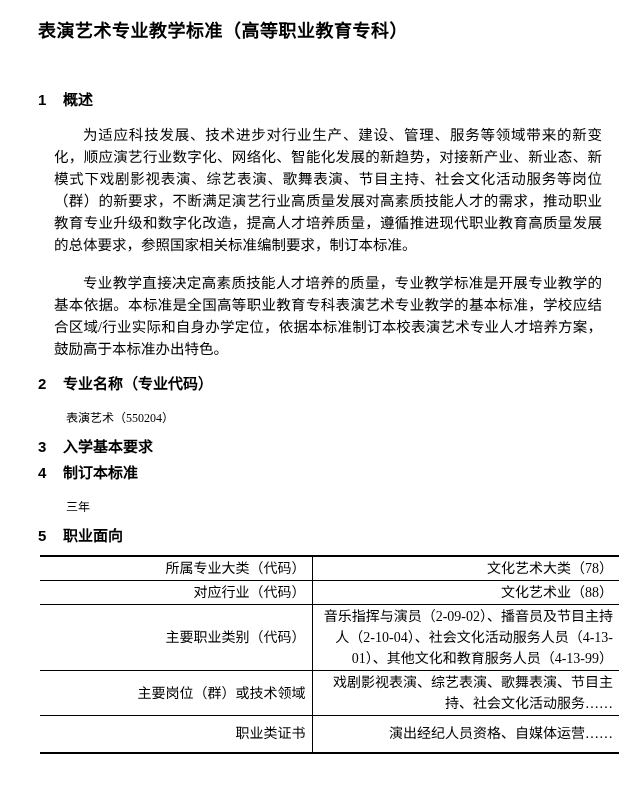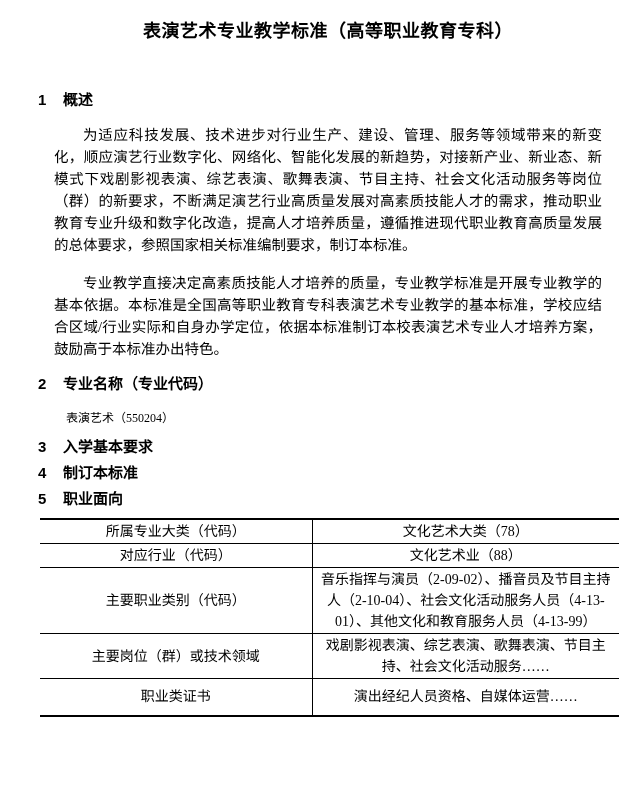--- a/index.html
+++ b/index.html
@@ -15,21 +15,20 @@
     font-family: "Liberation Serif", serif;
   }
   .page {
     box-sizing: border-box;
     width: 641px;
     height: 787px;
     padding: 0 23px 0 38px;
   }
   .doc-title {
     margin: 20px 0 0 0;
-    text-align: center;
     font-size: 18px;
     line-height: 22px;
     font-weight: bold;
     font-family: "Liberation Serif", serif;
     letter-spacing: 0.5px;
   }
   .sec-h {
     display: flex;
     align-items: baseline;
     font-family: "Liberation Sans", sans-serif;
@@ -69,21 +68,21 @@
     margin: 11px 0 0 2px;
     border-collapse: collapse;
     width: 579px;
     table-layout: fixed;
     border-top: 2.5px solid #000;
     border-bottom: 2.5px solid #000;
     font-size: 14px;
     line-height: 21px;
   }
   table.job-table td {
-    text-align: center;
+    text-align: right;
     vertical-align: middle;
     padding: 1px 6px;
     box-sizing: border-box;
   }
   table.job-table tr + tr td {
     border-top: 1px solid #000;
   }
   table.job-table td.val {
     border-left: 1px solid #000;
   }
@@ -118,20 +117,21 @@
 
   <div class="sec-h">
     <span class="sec-num">3</span>
       <span>入学基本要求</span>
   </div>
 
   <div class="sec-h">
     <span class="sec-num">4</span>
       <span>制订本标准</span>
   </div>
+  <div class="sec-body">三年</div>
 
   <div class="sec-h">
     <span class="sec-num">5</span>
       <span>职业面向</span>
   </div>
 
   <table class="job-table">
     <colgroup>
         <col class="c-label">
         <col class="c-value">

